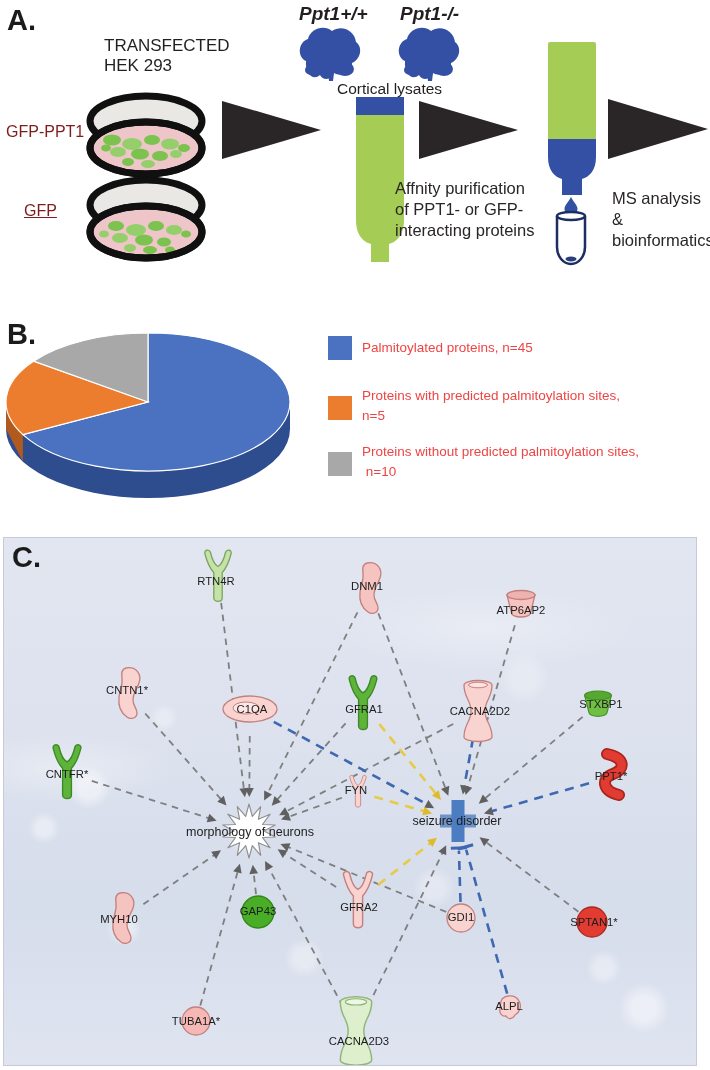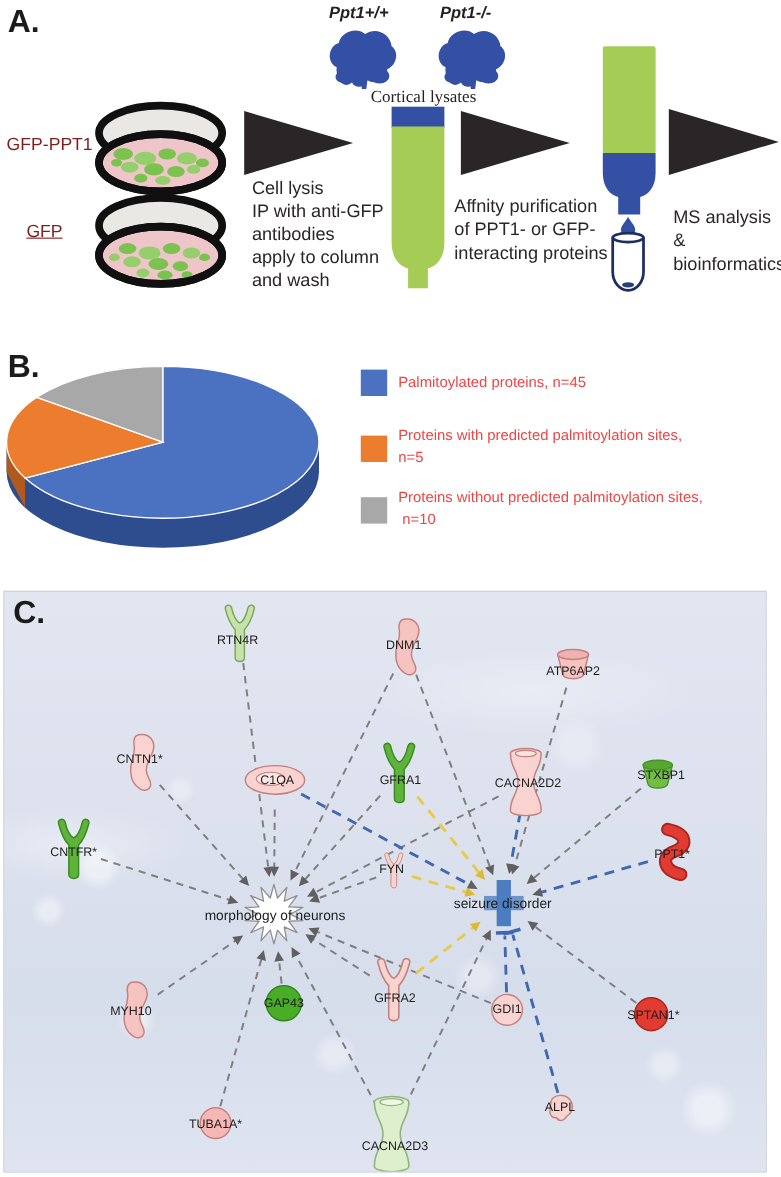--- a/index.html
+++ b/index.html
@@ -3,21 +3,21 @@
 <meta charset="utf-8">
 <style>
   html,body{margin:0;padding:0;background:#fff;}
   #page{position:relative;width:710px;height:1070px;background:#ffffff;overflow:hidden;
         font-family:"Liberation Sans", sans-serif;color:#231f20;}
   .abs{position:absolute;}
   .panel-label{font-size:29px;font-weight:600;color:#1b1b1b;}
   .ml{white-space:pre-line;}
   .a-text{font-size:16.5px;line-height:21px;color:#2a2627;}
   .a-small{font-size:16px;color:#7f1d1d;}
-  .italic{font-style:italic;font-weight:600;font-size:15px;text-align:right;}
+  .italic{font-style:italic;font-weight:600;font-size:19px;text-align:right;}
   .legend-text{font-size:13.5px;line-height:20px;color:#ef4444;white-space:pre-line;}
   .legend-swatch{width:24px;height:24px;}
   #panel-c-box{left:3px;top:537px;width:692px;height:527px;border:1px solid #c6cbd7;
     background:
       radial-gradient(circle at 85px 250px, rgba(255,255,255,.45) 0 10px, rgba(255,255,255,0) 22px),
       radial-gradient(circle at 40px 290px, rgba(255,255,255,.40) 0 7px,  rgba(255,255,255,0) 16px),
       radial-gradient(circle at 160px 180px, rgba(255,255,255,.30) 0 6px, rgba(255,255,255,0) 14px),
       radial-gradient(circle at 300px 420px, rgba(255,255,255,.35) 0 9px, rgba(255,255,255,0) 20px),
       radial-gradient(circle at 120px 390px, rgba(255,255,255,.40) 0 8px, rgba(255,255,255,0) 18px),
       radial-gradient(circle at 640px 470px, rgba(255,255,255,.45) 0 12px, rgba(255,255,255,0) 26px),
@@ -107,31 +107,28 @@
       <path d="M548,139 L596,139 L596,157 C596,171 589,177 582,179 L582,195 L562,195 L562,179 C555,177 548,171 548,157 Z" fill="#3450a5"></path>
     </g>
     <path d="M571,197 C573.5,202 577.5,205 577.5,209 A 6.5,7 0 1 1 564.5,209 C564.5,205 568.5,202 571,197 Z" fill="#3450a5"></path>
     <g>
       <path d="M557,216 L557,247 A 14,17 0 0 0 585,247 L585,216" fill="#ffffff" stroke="#1c2f63" stroke-width="2.5"></path>
       <ellipse cx="571" cy="216" rx="14" ry="4" fill="#ffffff" stroke="#1c2f63" stroke-width="2.5"></ellipse>
       <ellipse cx="571" cy="259" rx="5.5" ry="2.4" fill="#2a3f7a"></ellipse>
     </g>
   </svg>
 
+  <div class="abs ml" style="left:104px;top:36px;font-size:17px;line-height:20px;">TRANSFECTED
+HEK 293</div>
   <div class="abs a-small" style="left:6px;top:123px;">GFP-PPT1</div>
   <div class="abs a-small" style="left:24px;top:202px;text-decoration:underline;">GFP</div>
-  <div class="abs a-text ml" style="left:229px;top:161px;">Cell lysis
-IP with anti-GFP
-antibodies
-apply to column
-and wash</div>
   <div class="abs italic" style="left:299px;top:3px;">Ppt1+/+</div>
   <div class="abs italic" style="left:400px;top:3px;">Ppt1-/-</div>
-  <div class="abs" style="left:337px;top:80px;font-size:15.5px;font-family:Liberation Serif, serif;">Cortical lysates</div>
-  <div class="abs a-text ml" style="left:413px;top:178px;">Affnity purification
+  <div class="abs" style="left:337px;top:80px;font-size:15.5px;">Cortical lysates</div>
+  <div class="abs a-text ml" style="left:395px;top:178px;">Affnity purification
 of PPT1- or GFP-
 interacting proteins</div>
   <div class="abs a-text ml" style="left:612px;top:188px;">MS analysis
 &amp; bioinformatics</div>
 
   <div class="abs panel-label" style="left:7px;top:318px;">B.</div>
 
   <svg id="pie" class="abs" style="left:0;top:326px;" width="310" height="186" viewBox="0 326 310 186">
       <path d="M 6,402 L 6,429 A 142 69 0 0 0 290,429 L 290,402 A 142 69 0 0 1 6,402 Z" fill="#2d4d8e"></path>
       <path d="M 22.865399285847985,434.61550685801103 L 22.865399285847985,461.61550685801103 L 6,429 L 6,402 Z" fill="#b05a1e"></path>

